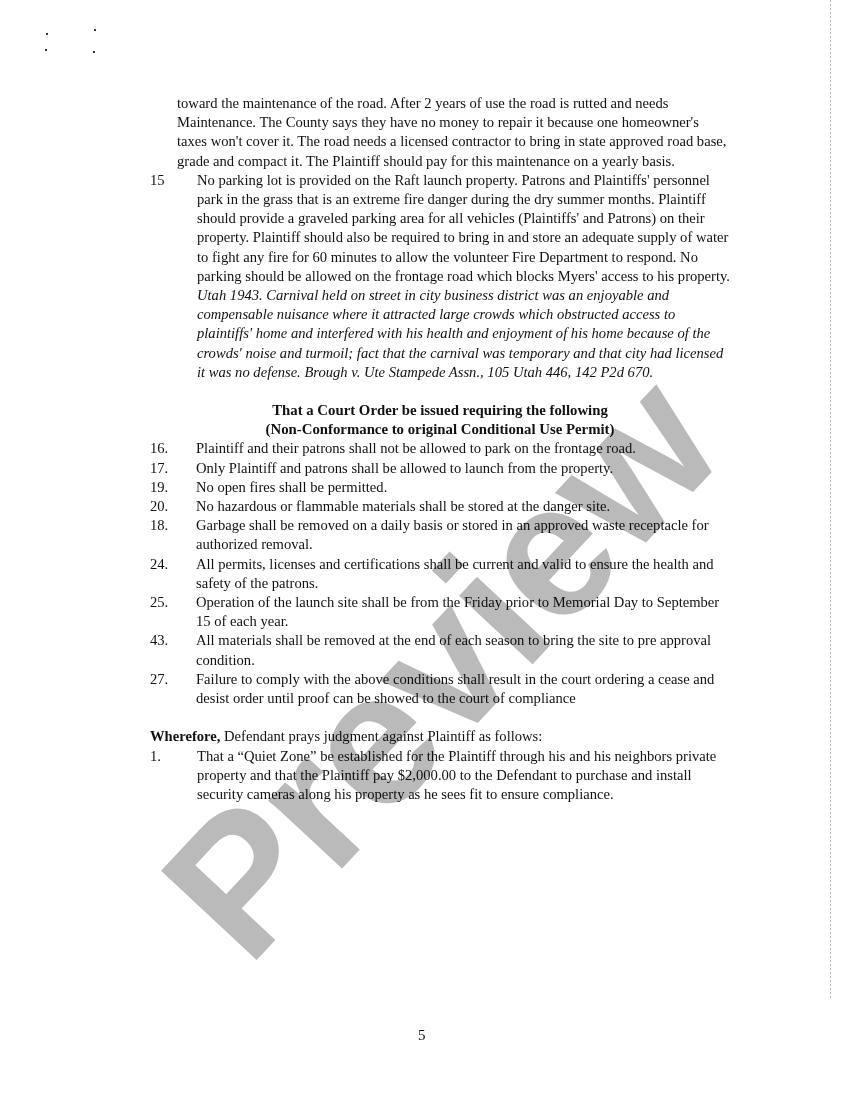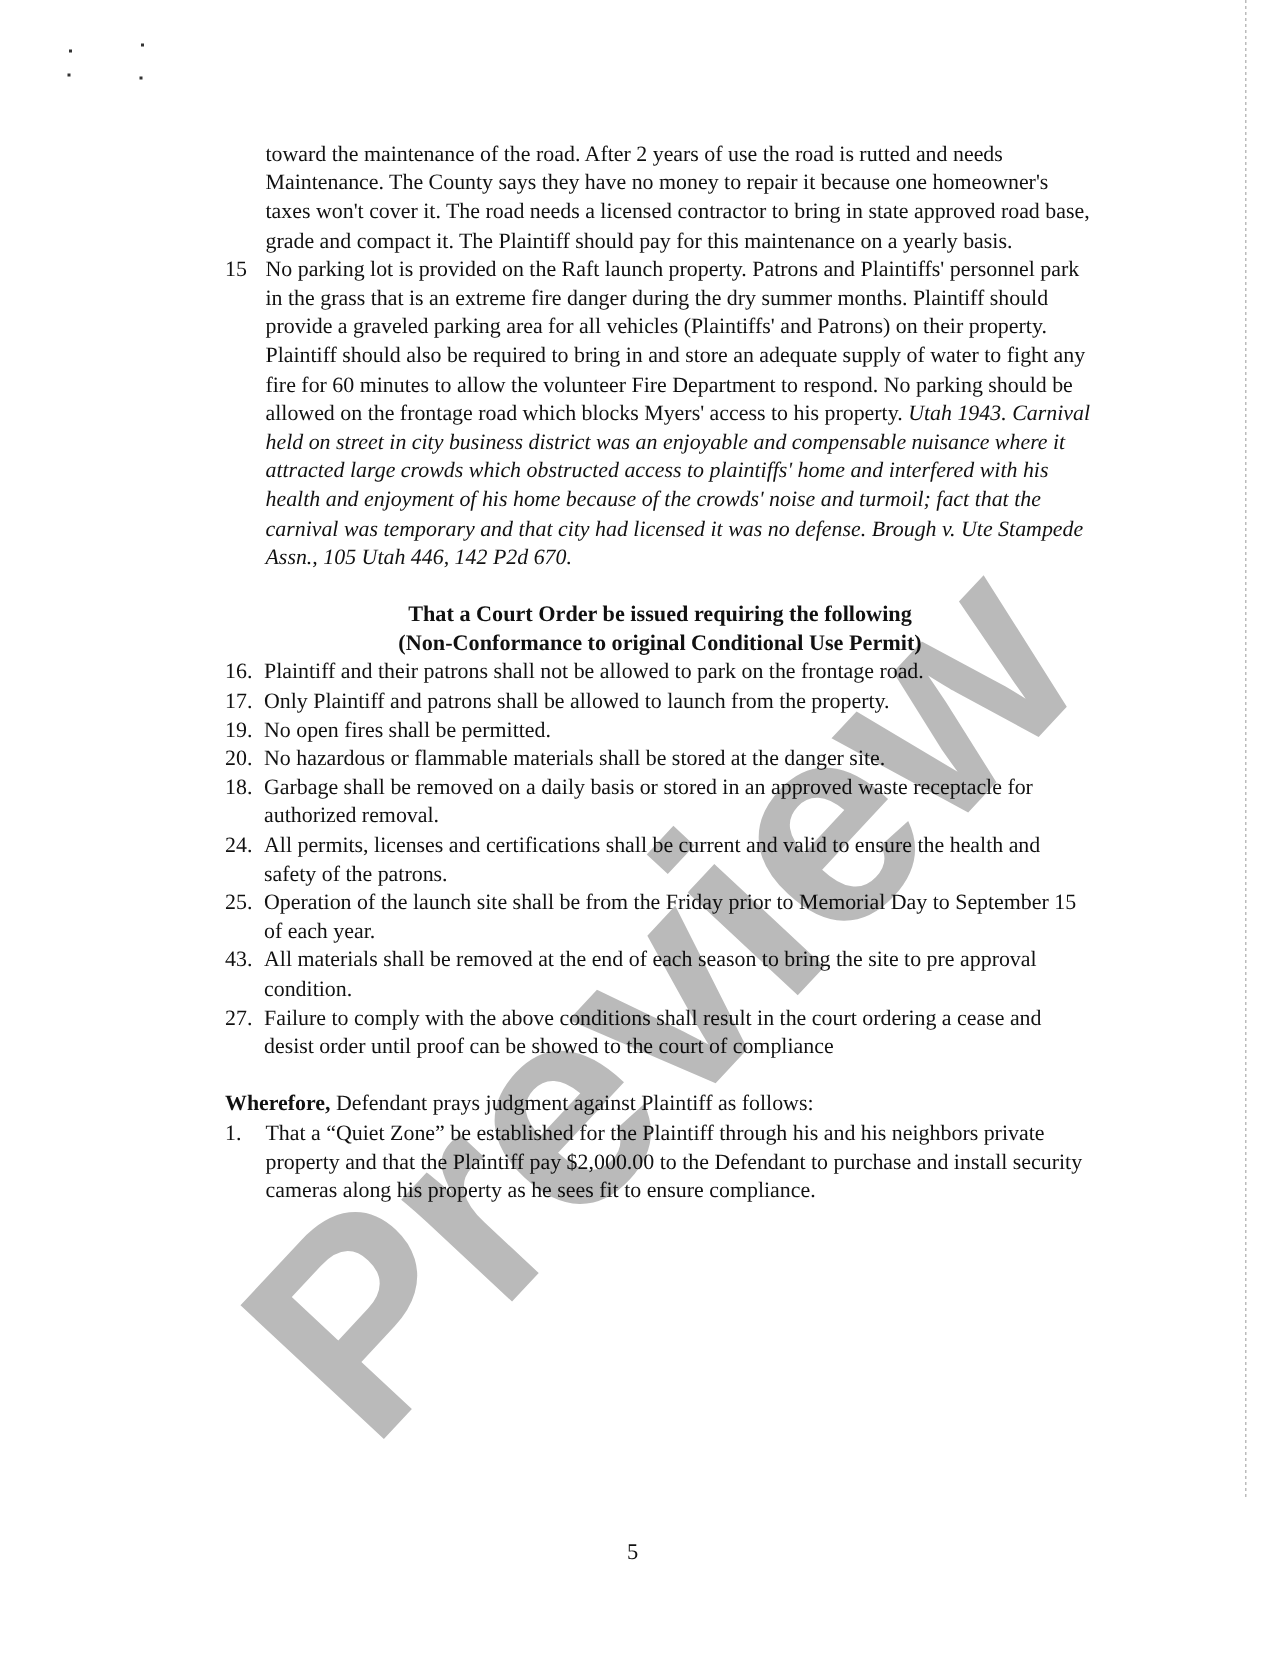--- a/index.html
+++ b/index.html
@@ -4,21 +4,21 @@
   <style>
     html, body { margin: 0; padding: 0; }
     body {
       width: 850px; height: 1104px; background: #ffffff; position: relative; overflow: hidden;
       font-family: "Liberation Serif", "DejaVu Serif", serif; color: #111;
     }
     .page { position: absolute; left: 0; top: 0; width: 850px; height: 936px; }
     .content { position: absolute; left: 150px; top: 94px; width: 580px; font-size: 14.6px; line-height: 19.2px; }
     .para { margin: 0; }
     .indent { padding-left: 27px; }
-    .item { display: flex; margin: 0; }
+    .item { display: flex; margin: 0; gap: 20px; }
     .num { width: 27px; flex: 0 0 27px; }
     .item-text { flex: 1; }
     .num-list .num { width: 26px; flex: 0 0 26px; }
     .italic { font-style: italic; }
     .heading-block { text-align: center; font-weight: bold; margin-top: 19px; font-size: 14.8px; }
     .heading-block div { line-height: 19.2px; }
     .wherefore { margin-top: 19px; }
     .bold { font-weight: bold; font-family: Liberation Serif, serif; }
     .page-number { position: absolute; top: 1027px; left: 418px; font-size: 15px; }
     .watermark {

